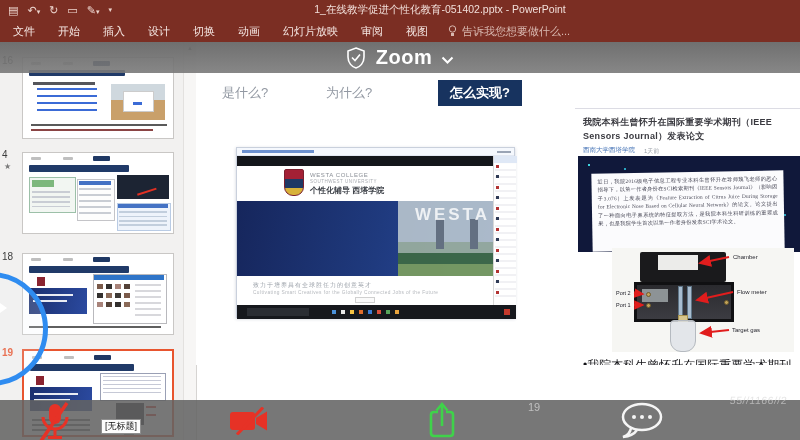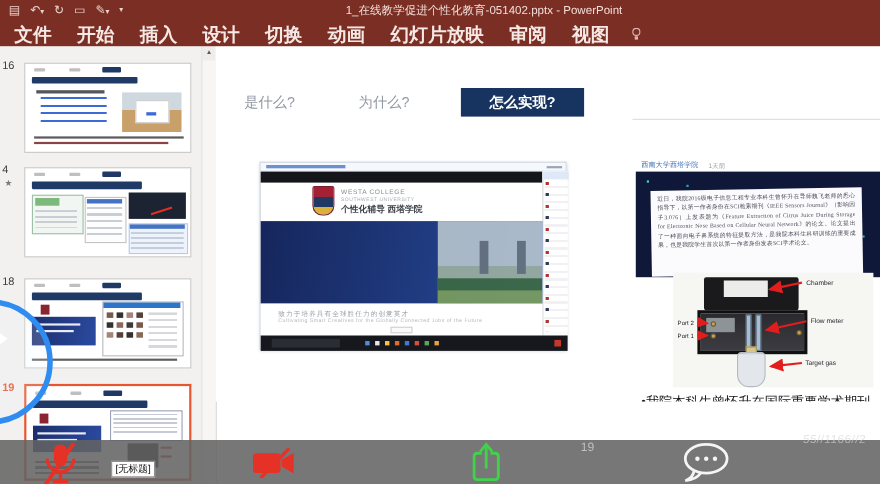--- a/index.html
+++ b/index.html
@@ -7,42 +7,42 @@
           font-family:"Liberation Sans","DejaVu Sans",sans-serif;-webkit-font-smoothing:antialiased;}
   
   .titlebar{position:absolute;left:0;top:0;width:800px;height:20px;background:#7b2e23;z-index:2;}
   .qat{position:absolute;left:8px;top:2px;display:flex;gap:9px;color:#ecd4cd;font-size:11px;line-height:16px;}
   .qat span{display:inline-block;}
   .win-title{position:absolute;left:240px;top:3px;width:400px;text-align:center;
              color:#f1ded9;font-size:10.5px;white-space:nowrap;}
   
   .ribbon{position:absolute;left:0;top:20px;width:800px;height:22px;background:#7b2e23;z-index:2;
           display:flex;align-items:center;}
-  .ribbon .rtab{color:#f6e8e4;font-size:17px;margin-left:23px;white-space:nowrap;cursor:default;font-weight:bold;}
+  .ribbon .rtab{color:#f6e8e4;font-size:11px;margin-left:23px;white-space:nowrap;cursor:default;}
   .ribbon .rtab:first-child{margin-left:13px;}
   .tellme{display:flex;align-items:center;gap:5px;margin-left:20px;color:#d9b8b0;font-size:11px;white-space:nowrap;}
   
   .workspace{position:absolute;left:0;top:42px;width:800px;height:398px;}
   .sidebar{position:absolute;left:0;top:0;width:196px;height:398px;background:#f2f1f0;border-right:1px solid #d6d4d2;}
   .sb-scroll{position:absolute;right:0;top:0;width:12px;height:398px;background:#f7f6f5;border-left:1px solid #e3e1df;}
   .sb-up{width:12px;height:13px;text-align:center;font-size:6px;color:#5a5a5a;line-height:13px;background:#efedeb;}
   .slide-num{position:absolute;left:2px;width:16px;text-align:left;font-size:10px;color:#3c3c3c;}
   .slide-num.sel{color:#e8552f;font-weight:bold;}
   .anim-star{position:absolute;left:4px;font-size:8px;color:#7a7a7a;}
   .thumb{position:absolute;left:22px;width:152px;height:82px;background:#fff;border:1px solid #c9c7c5;box-sizing:border-box;}
   .thumb.sel{border:2px solid #e8552f;}
   .thumb *{position:absolute;}
   .tpill{height:3px;border-radius:1px;background:#bfbfbf;}
   .tpill.navy{background:#1f3864;height:5px;}
   .tbanner{background:#203a68;border-radius:1px;}
   
   .editor{position:absolute;left:196px;top:0;width:604px;height:323px;background:#ffffff;overflow:hidden;}
   .editor *{position:absolute;box-sizing:border-box;}
   .stab{font-size:13px;color:#9298a2;white-space:nowrap;}
-  .stab-active{background:#17335f;color:#fff;font-weight:bold;font-size:13px;padding:4px 26px;white-space:nowrap;}
+  .stab-active{background:#17335f;color:#fff;font-weight:bold;font-size:13px;padding:4px 12px;white-space:nowrap;margin-left:19px;}
   .banner{left:65px;top:69px;width:262px;height:25px;background:#1f3a68;color:#fff;font-weight:bold;
           font-size:14.5px;line-height:25px;text-align:center;white-space:nowrap;}
   .banner::after{content:"";position:absolute;right:-16px;top:0;width:0;height:0;
           border-top:12.5px solid transparent;border-bottom:12.5px solid transparent;border-left:16px solid #1f3a68;}
   
   .shot{left:40px;top:105px;width:279px;height:171px;background:#fff;border:1px solid #c9d0dc;
         box-shadow:0 1px 3px rgba(60,70,110,.25);}
   .shot-title{left:0;top:0;width:100%;height:8px;background:#f5f8fd;border-bottom:1px solid #e3e8f2;}
   .shot-title-text{left:5px;top:2px;width:72px;height:3px;background:#3f6fbf;opacity:.75;}
   .shot-title-dots{right:3px;top:3px;width:14px;height:2px;background:#9aa4b5;}
@@ -146,20 +146,21 @@
     <span class="rtab">切换</span>
     <span class="rtab">动画</span>
     <span class="rtab">幻灯片放映</span>
     <span class="rtab">审阅</span>
     <span class="rtab">视图</span>
     <span class="tellme">
       <svg width="9" height="12" viewBox="0 0 9 12">
         <circle cx="4.5" cy="4" r="3.2" fill="none" stroke="#d9b8b0" stroke-width="1"></circle>
         <rect x="3" y="8" width="3" height="3" fill="#d9b8b0"></rect>
       </svg>
+      <span>告诉我您想要做什么...</span>
     </span>
   </div>
 
   <div class="workspace">
 
     <div class="sidebar">
       <div class="sb-scroll">
         <div class="sb-up">▲</div>
       </div>
 
@@ -255,35 +256,37 @@
         <div class="logo-l1">WESTA COLLEGE</div>
         <div class="logo-l2">SOUTHWEST UNIVERSITY</div>
         <div class="logo-l3">个性化辅导 西塔学院</div>
         <div class="poster">
           <div class="poster-photo">
             <div class="tower" style="left:38px;"></div>
             <div class="tower" style="left:72px;"></div>
             <div class="trees"></div>
             <div class="lawn"></div>
           </div>
+          <div class="poster-mark">WESTA</div>
         </div>
         <div class="slogan">
           <div class="slogan-cn">致力于培养具有全球胜任力的创意英才</div>
           <div class="slogan-en">Cultivating Smart Creatives for the Globally Connected Jobs of the Future</div>
           <div class="pg-pill"></div>
         </div>
         <div class="taskbar">
           <div class="tb-search"></div>
           <div class="tb-icons"></div>
           <div class="tb-red"></div>
         </div>
       </div>
 
 
       <div class="art-rule"></div>
+      <div class="art-title">我院本科生曾怀升在国际重要学术期刊（IEEE Sensors Journal）发表论文</div>
       <div class="art-src">西南大学西塔学院</div>
       <div class="art-time">1天前</div>
       <div class="hero">
         <div class="hero-dots"></div>
         <div class="hero-doc">近日，我院2016级电子信息工程专业本科生曾怀升在导师魏飞老师的悉心指导下，以第一作者身份在SCI检索期刊《IEEE Sensors Journal》（影响因子3.076）上发表题为《Feature Extraction of Citrus Juice During Storage for Electronic Nose Based on Cellular Neural Network》的论文。论文提出了一种面向电子鼻系统的特征提取方法，是我院本科生科研训练的重要成果，也是我院学生首次以第一作者身份发表SCI学术论文。</div>
       </div>
       <div class="device">
         <div class="dev-chamber"></div>
         <div class="dev-window"></div>
         <div class="dev-panel"></div>
@@ -310,20 +313,30 @@
           <text x="125" y="46" font-size="6" fill="#26262e">Flow meter</text>
           <text x="120" y="84" font-size="6" fill="#26262e">Target gas</text>
           <text x="4" y="47" font-size="5.5" fill="#26262e">Port 2</text>
           <text x="4" y="59" font-size="5.5" fill="#26262e">Port 1</text>
         </svg>
       </div>
       <div class="caption-right">•我院本科生曾怀升在国际重要学术期刊</div>
     </div>
   </div>
 
+  <div class="zoombar">
+    <svg width="20" height="22" viewBox="0 0 20 22">
+      <path d="M10,1 L18,4 V10 C18,16 14,20 10,21 C6,20 2,16 2,10 V4 Z" fill="none" stroke="#ffffff" stroke-width="1.6"></path>
+      <path d="M6,10.5 L9,13.5 L14,7.5" fill="none" stroke="#ffffff" stroke-width="1.6"></path>
+    </svg>
+    <span class="zlabel">Zoom</span>
+    <svg width="13" height="9" viewBox="0 0 13 9" style="margin-top:5px;">
+      <path d="M1.5,1.5 L6.5,6.5 L11.5,1.5" fill="none" stroke="#ffffff" stroke-width="2"></path>
+    </svg>
+  </div>
 
   <div class="bottombar">
     <div class="ghost-page">19</div>
     <div class="ghost-text">55//1166//2</div>
     <svg style="left:36px;top:2px;" width="36" height="40" viewBox="0 0 36 40">
       <rect x="13" y="2" width="12" height="20" rx="6" fill="#e63226"></rect>
       <path d="M7,15 a12,12 0 0 0 24,0" fill="none" stroke="#e63226" stroke-width="3"></path>
       <line x1="19" y1="28" x2="19" y2="34" stroke="#e63226" stroke-width="3"></line>
       <line x1="12" y1="35.5" x2="26" y2="35.5" stroke="#e63226" stroke-width="3"></line>
       <line x1="31" y1="1" x2="5" y2="39" stroke="#e63226" stroke-width="3.5"></line>

